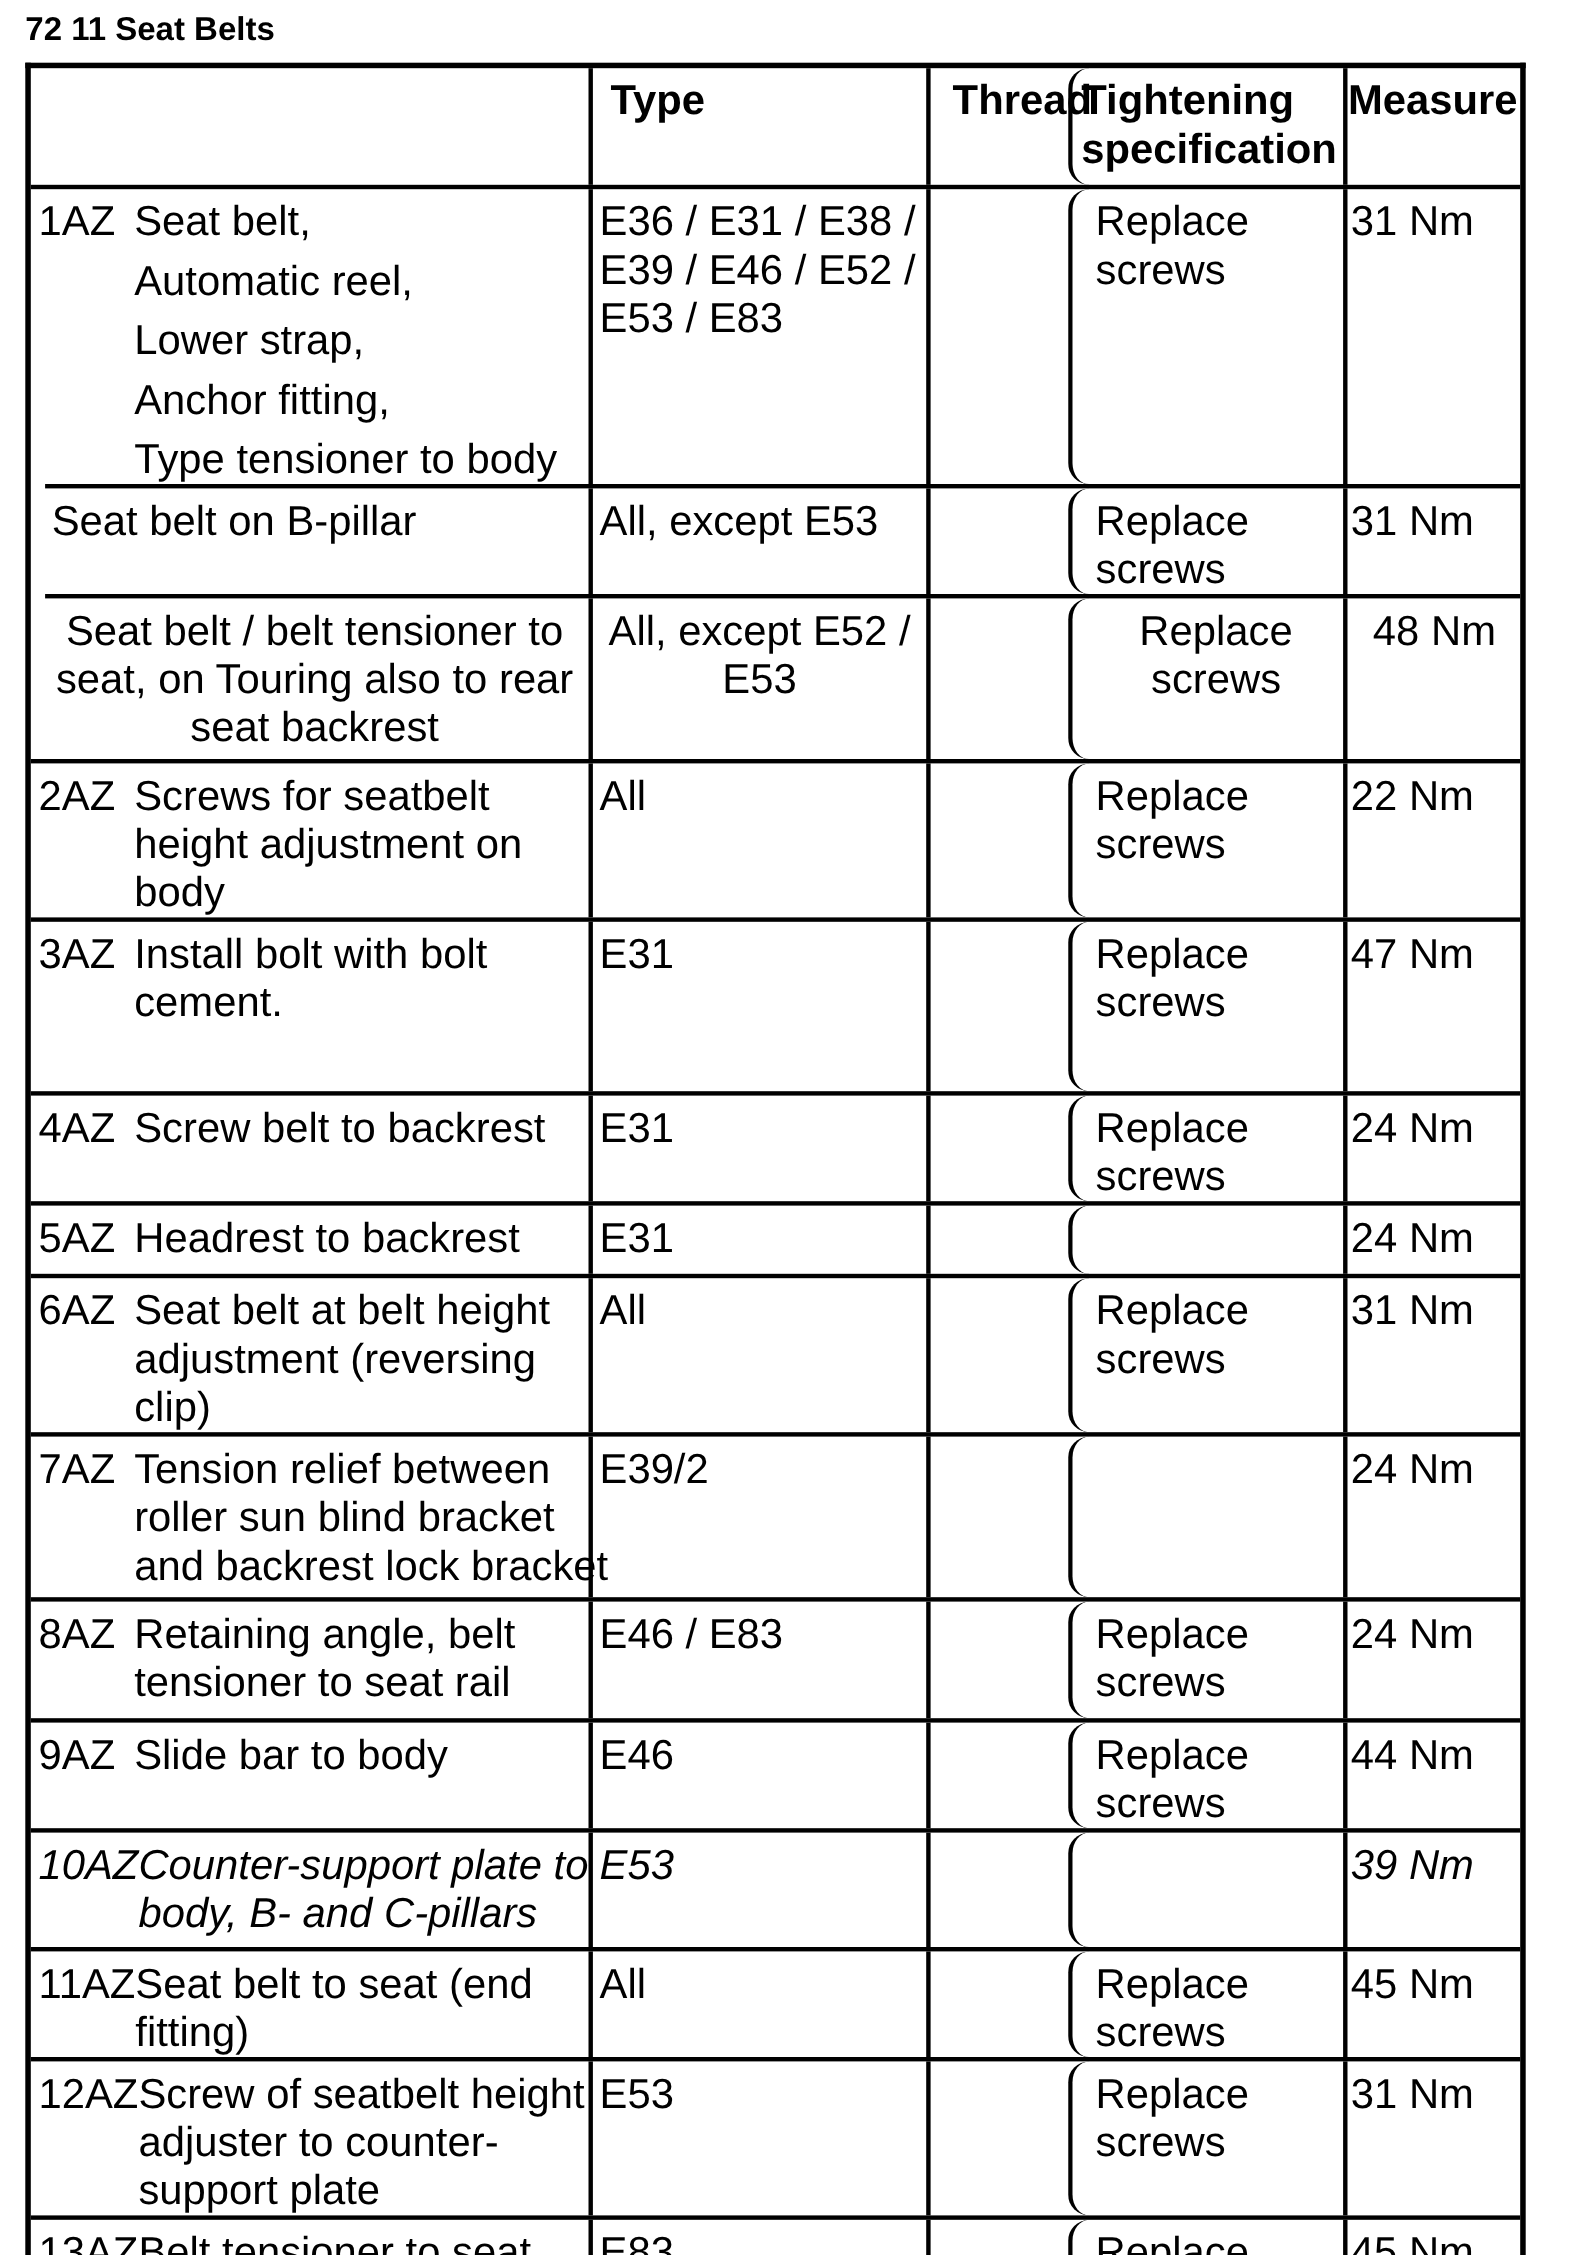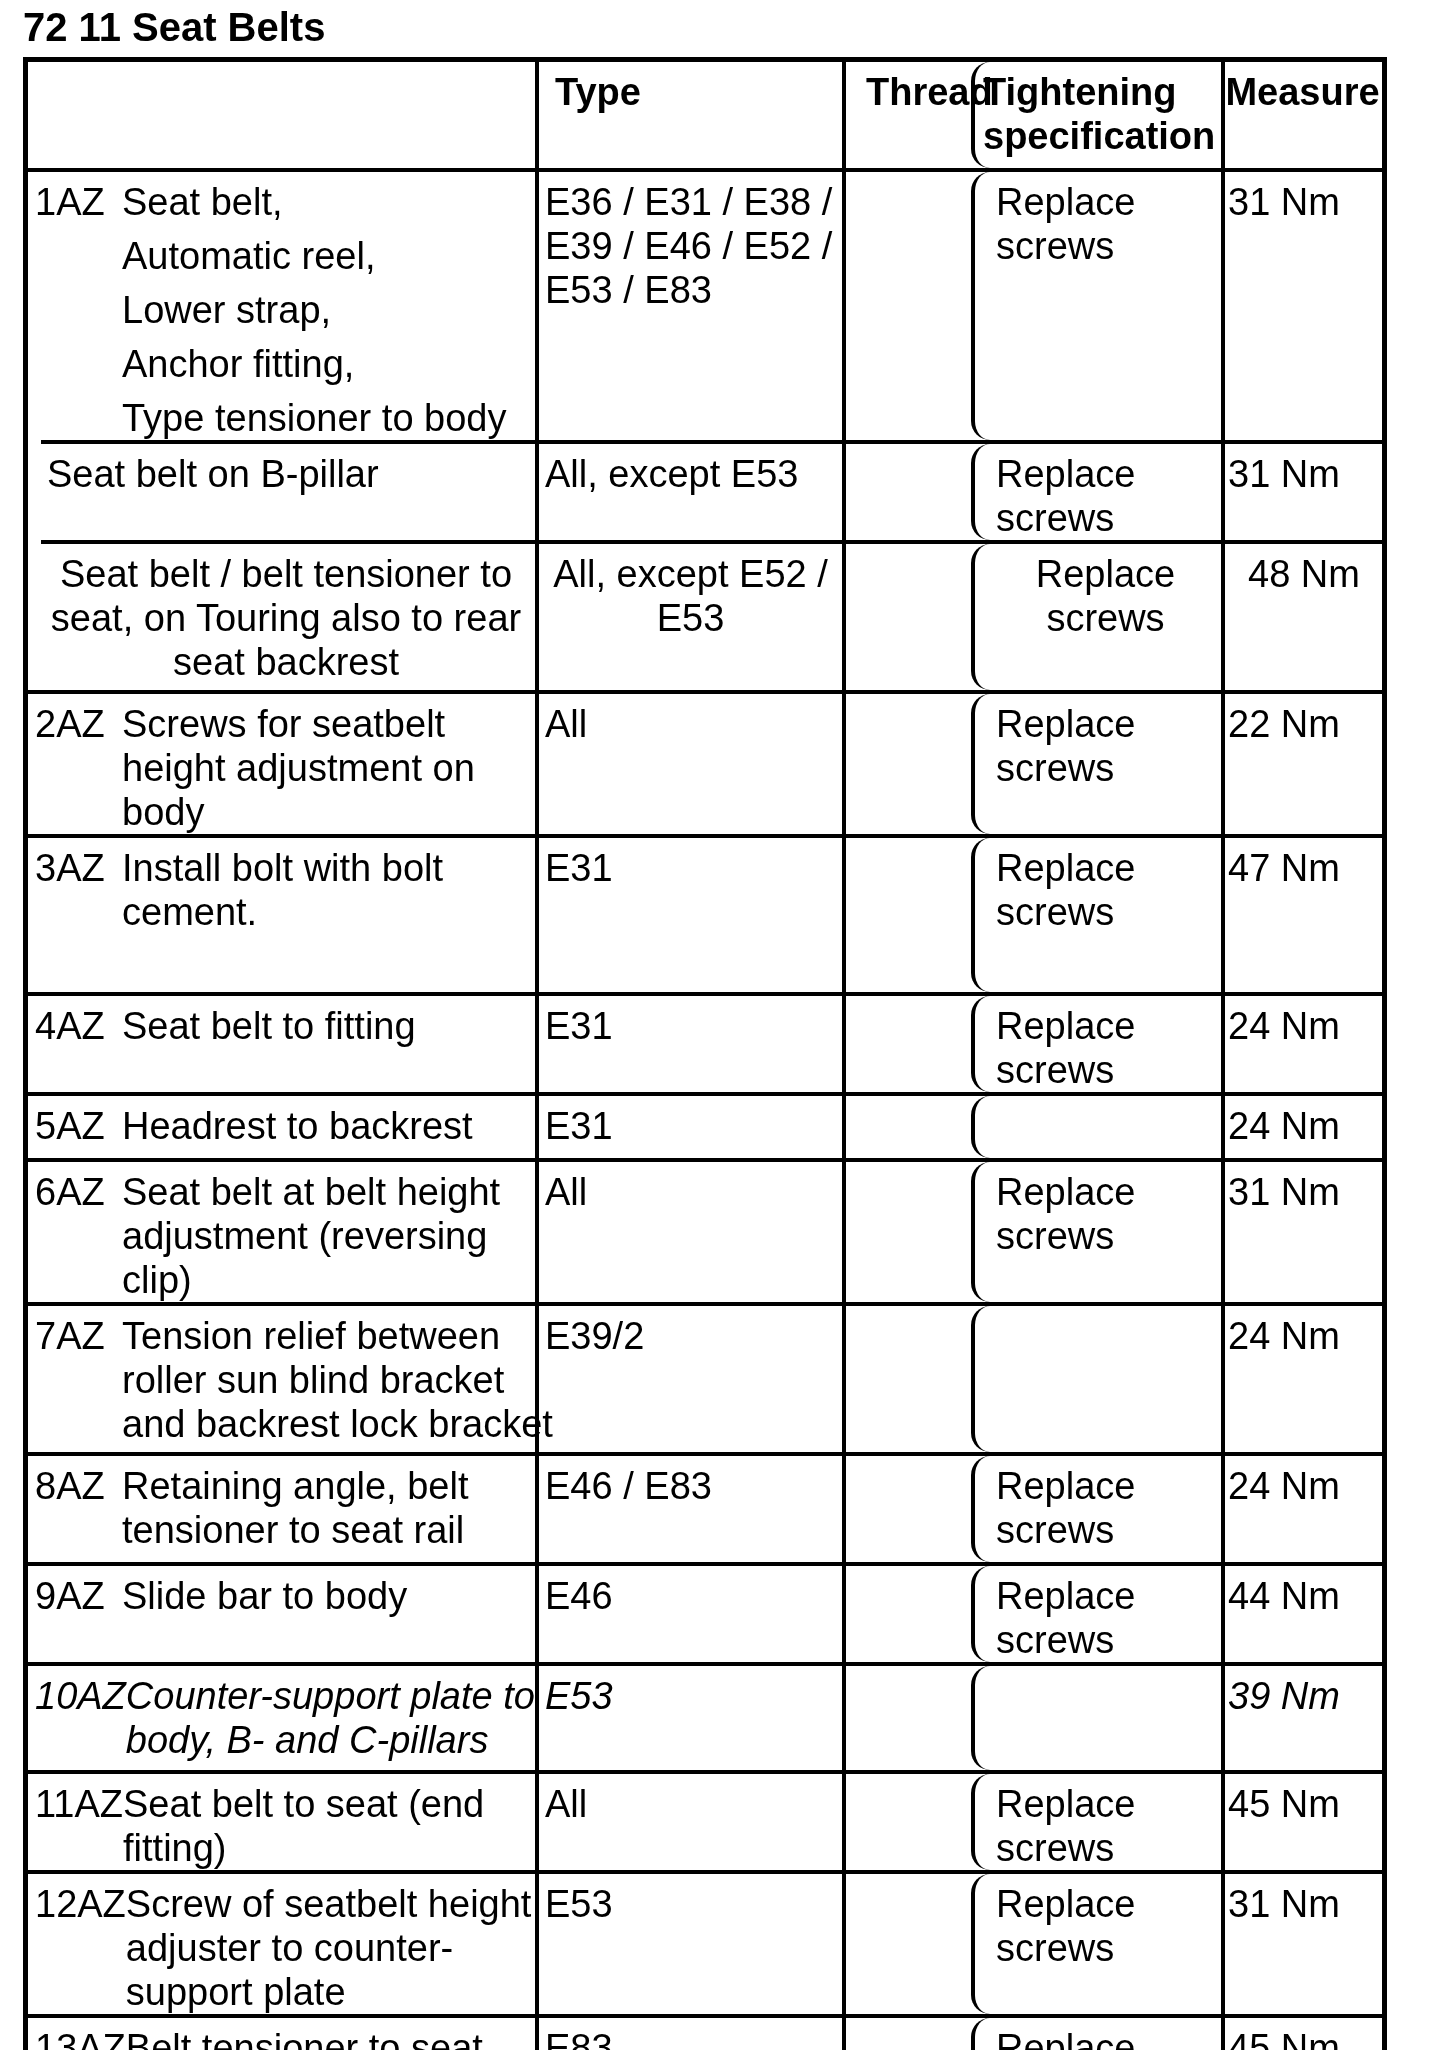--- a/index.html
+++ b/index.html
@@ -4,21 +4,21 @@
 <style>
   html, body { margin: 0; padding: 0; }
   body {
     width: 1440px; height: 2050px; overflow: hidden;
     background: #ffffff; color: #000000;
     font-family: "Liberation Sans", sans-serif;
     position: relative;
   }
   .page-title {
     position: absolute; left: 23px; top: 6px;
-    font-size: 40px; font-weight: bold; line-height: 42px;
+    font-size: 30px; font-weight: bold; line-height: 42px;
     letter-spacing: 0px; white-space: nowrap;
   }
   .torque-table {
     position: absolute; left: 23px; top: 57px;
     width: 1364px; box-sizing: border-box;
     border: 5px solid #000; border-bottom: none;
     background: #fff;
   }
   .row {
     display: grid;
@@ -199,21 +199,21 @@
         <span class="ln">Replace</span>
         <span class="ln">screws</span>
       </div>
     <div class="cell c-measure">47 Nm</div>
   </div>
     <div class="row">
     <div class="cell c-desc">
       <span class="num">4AZ</span>
       <div class="paras">
           <p>
-            <span class="ln">Seat belt to fitting</span>
+            <span class="ln">Screw belt to backrest</span>
           </p>
         </div>
     </div>
     <div class="cell c-type">
         <span class="ln">E31</span>
       </div>
     <div class="cell c-thread"></div>
     <div class="cell c-tight">
         <span class="ln">Replace</span>
         <span class="ln">screws</span>

